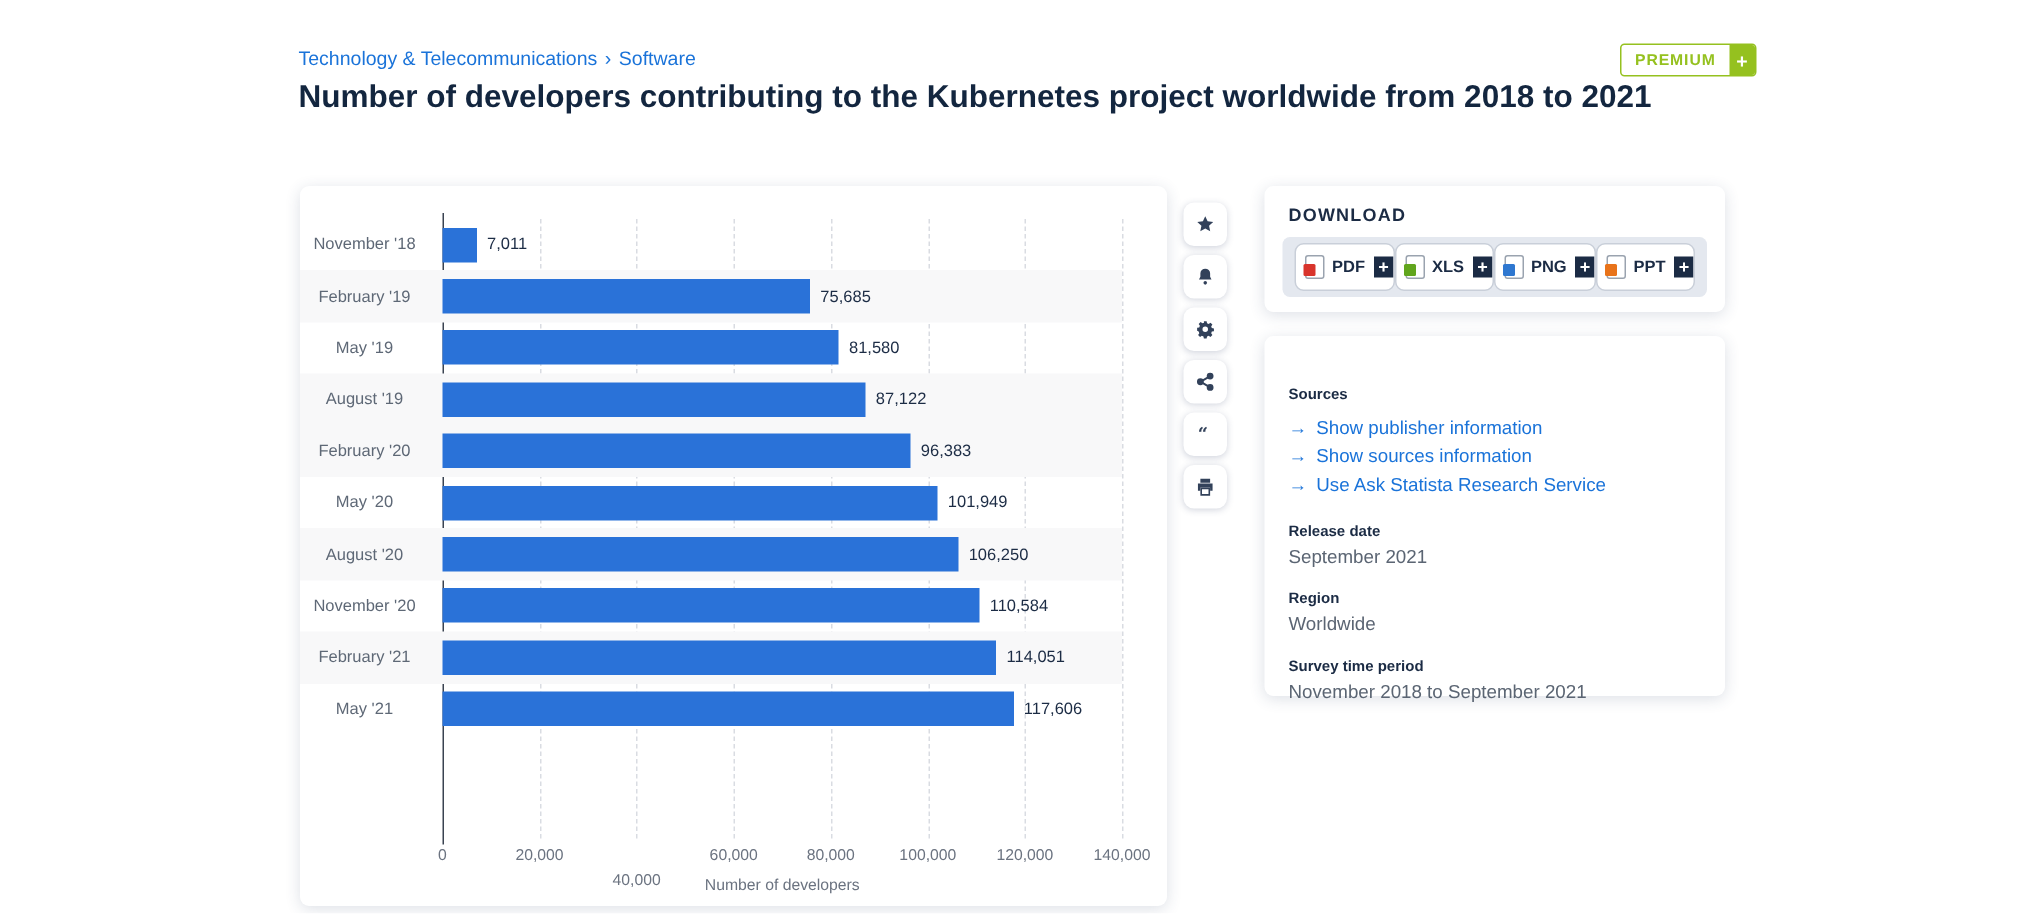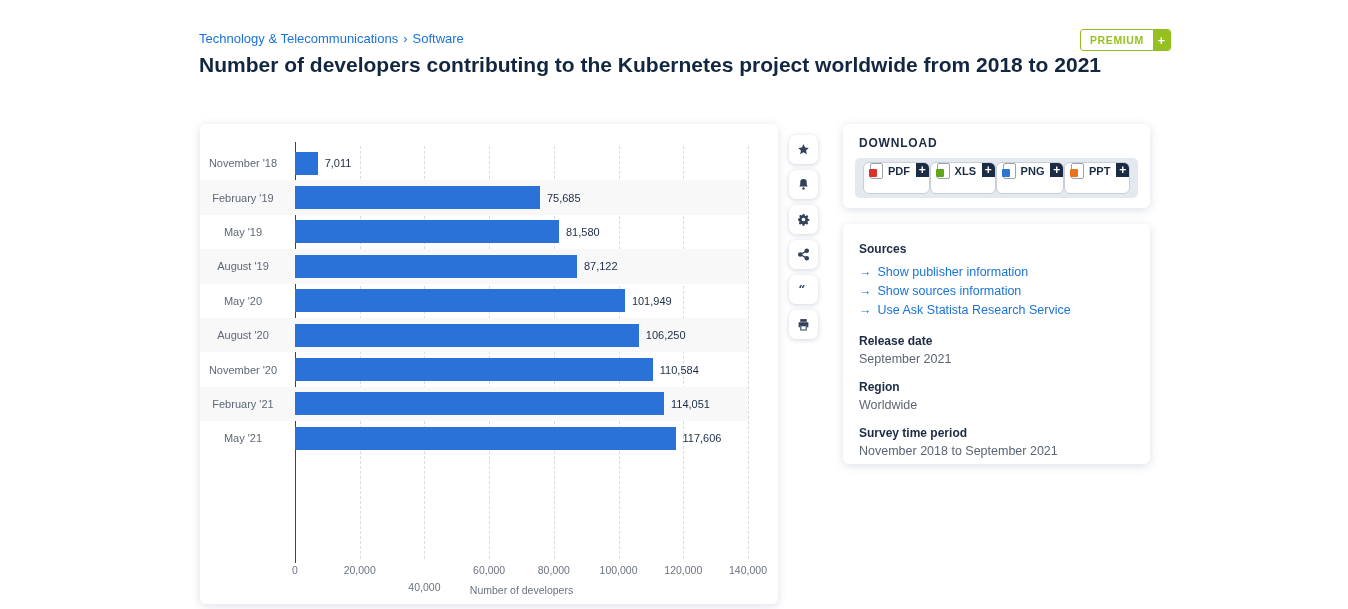--- a/index.html
+++ b/index.html
@@ -41,30 +41,30 @@
   .grid .gl { position:absolute; top:0; bottom:0; width:0; border-left:1px dashed #d9dce2; }
   .grid .axis0 { position:absolute; top:-4px; bottom:-4px; left:0; width:0; border-left:1.5px solid #3a4351; }
 
   .xticks { position:absolute; left:95px; top:440px; width:453px; height:14px; }
   .xticks span { position:absolute; transform:translateX(-50%); font-size:10.5px; color:#6b7380; white-space:nowrap; }
   .xlabel { position:absolute; left:95px; top:460px; width:453px; text-align:center; font-size:10.5px; color:#6b7380; }
 
   
   .dl-title { position:absolute; left:16px; top:12px; font-size:12px; font-weight:700; letter-spacing:.8px; color:#1b2b44; }
   .dl-box { position:absolute; left:12px; top:34px; right:12px; bottom:10px; background:#e4e8ef; border-radius:5px; display:flex; align-items:center; justify-content:space-between; padding:0 8px; }
-  .dl-btn { display:flex; align-items:flex-start; background:#fff; border:1px solid #c9cfd9; border-radius:6px; overflow:hidden; cursor:pointer; height:32px; }
+  .dl-btn { display:flex; align-items:center; background:#fff; border:1px solid #c9cfd9; border-radius:6px; overflow:hidden; cursor:pointer; height:32px; }
   .dl-btn .body { display:flex; align-items:center; gap:5px; padding:0 6px; }
   .dl-btn .lbl { font-size:11px; font-weight:700; color:#1b2b44; }
   .dl-btn .plus { width:15px; background:#1b2b44; color:#fff; display:flex; align-items:center; justify-content:center; font-size:12px; font-weight:700; }
   .ficon { position:relative; width:13px; height:16px; background:#fff; border:1px solid #9aa3af; border-radius:2px; flex:none; }
   .ficon::after { content:""; position:absolute; left:-2px; bottom:1px; width:8px; height:8px; border-radius:1px; background:var(--fc,#d8342c); }
 
   
   .info-pad { position:absolute; inset:0; padding:18px 16px; }
-  .h-navy { font-size:12px; font-weight:700; color:#1b2b44; }
+  .h-navy { font-size:10px; font-weight:700; color:#1b2b44;margin-top:16px; }
   .src-links { margin:7px 0 14px 0; list-style:none; }
   .src-links li { font-size:12.5px; color:#1a73d9; line-height:19px; cursor:pointer; }
   .src-links .arr { margin-right:6px; font-weight:700; }
   .meta-val { font-size:12.5px; color:#5b6573; margin:4px 0 14px 0; }
 </style>
 </head>
 <body>
 
 <div id="canvas">
 
@@ -110,20 +110,27 @@
           <div class="plot">
             <div class="bar" style="width: 58.2714%; background: rgb(42, 114, 216);"></div>
             <span class="val">81,580</span>
           </div>
         </div>
         <div class="chart-row alt">
           <span class="cat">August '19</span>
           <div class="plot">
             <div class="bar" style="width: 62.23%; background: rgb(42, 114, 216);"></div>
             <span class="val">87,122</span>
+          </div>
+        </div>
+        <div class="chart-row alt">
+          <span class="cat">February '20</span>
+          <div class="plot">
+            <div class="bar" style="width: 68.845%; background: rgb(42, 114, 216);"></div>
+            <span class="val">96,383</span>
           </div>
         </div>
         <div class="chart-row">
           <span class="cat">May '20</span>
           <div class="plot">
             <div class="bar" style="width: 72.8207%; background: rgb(42, 114, 216);"></div>
             <span class="val">101,949</span>
           </div>
         </div>
         <div class="chart-row alt">

